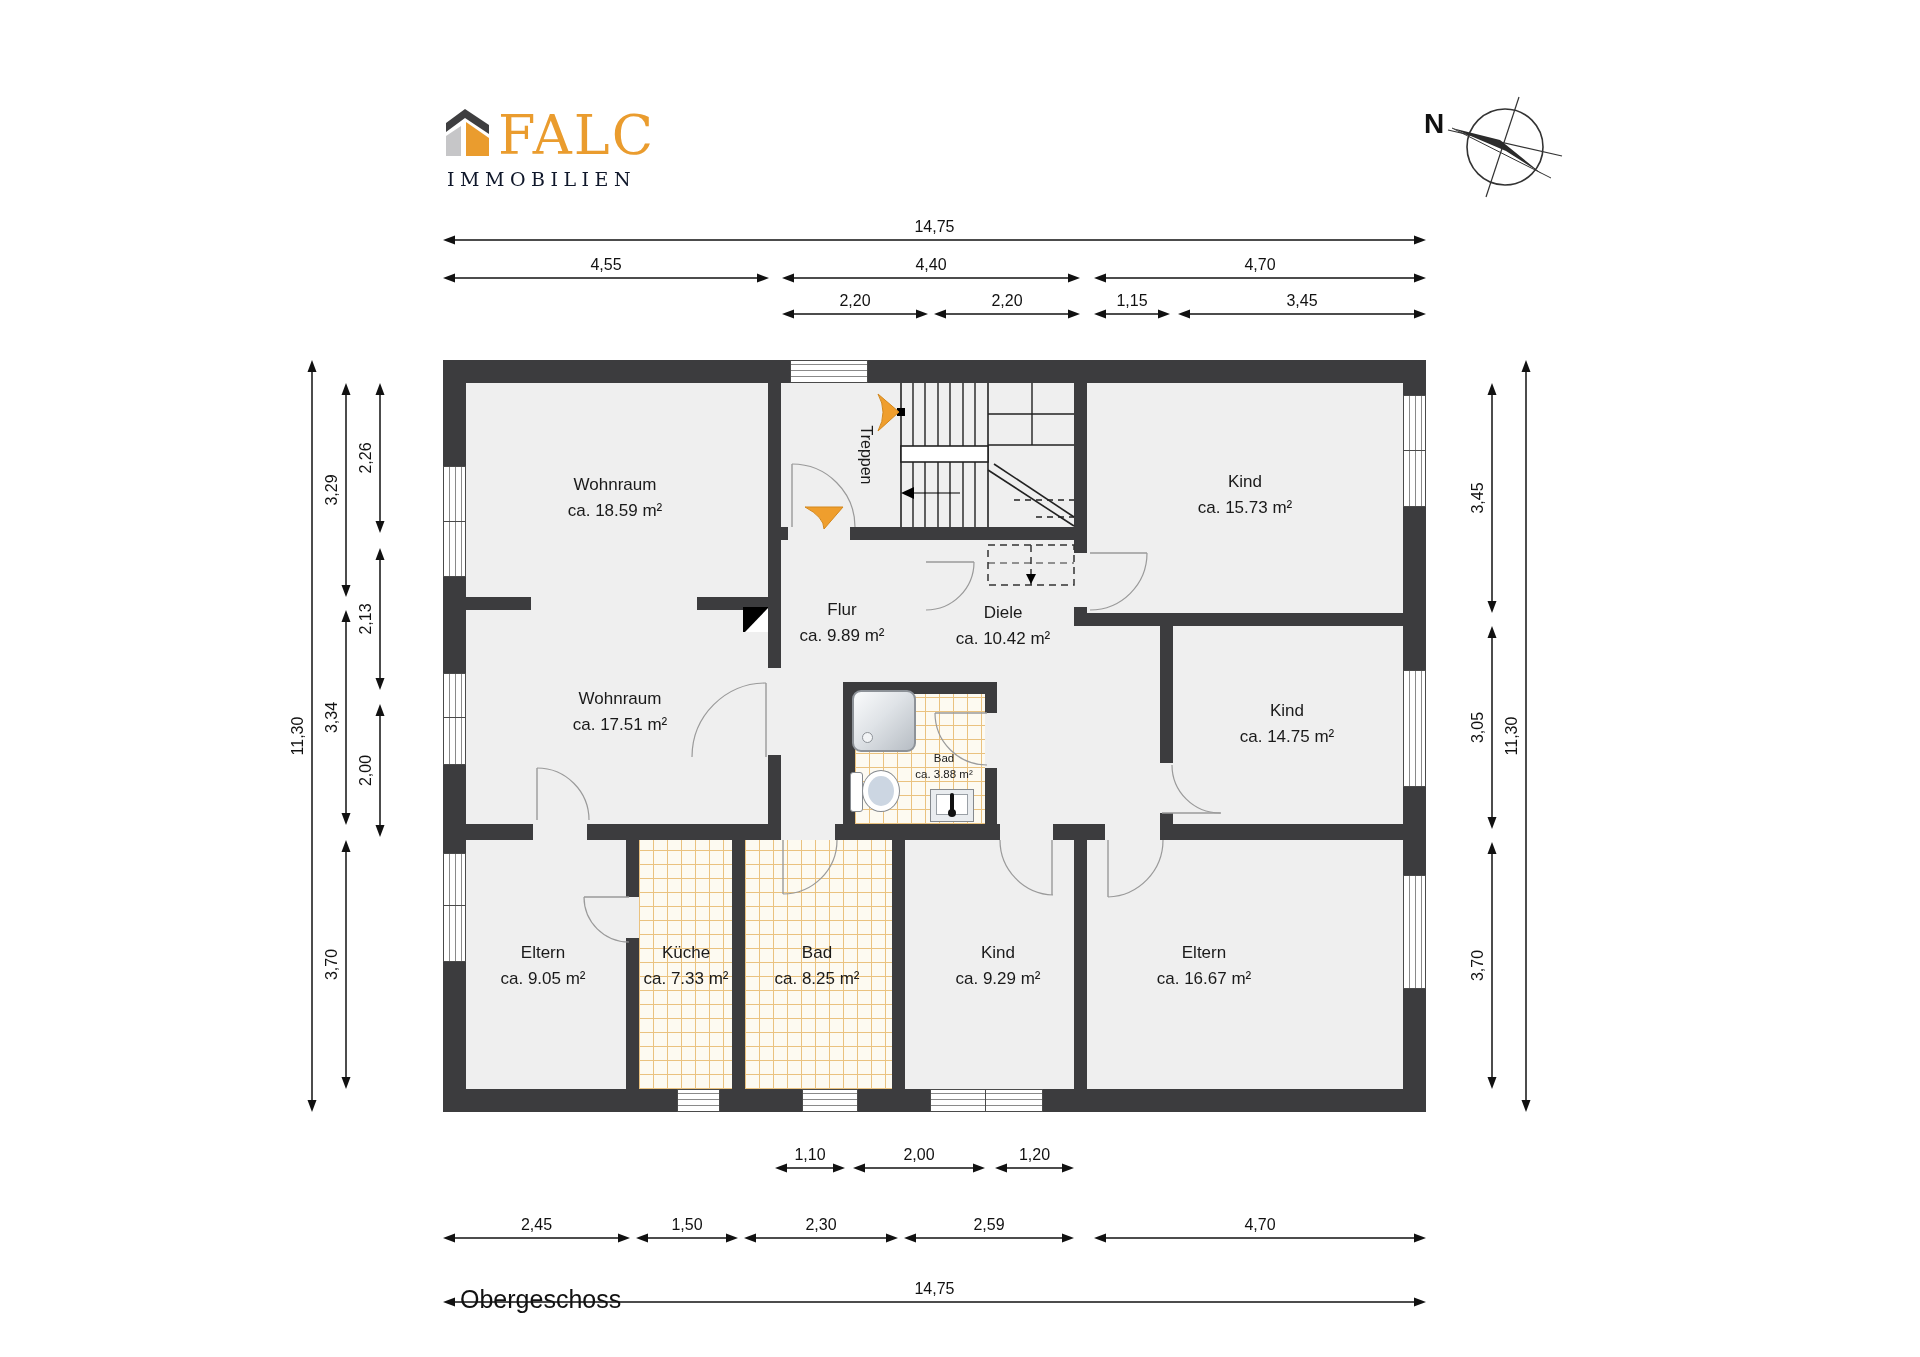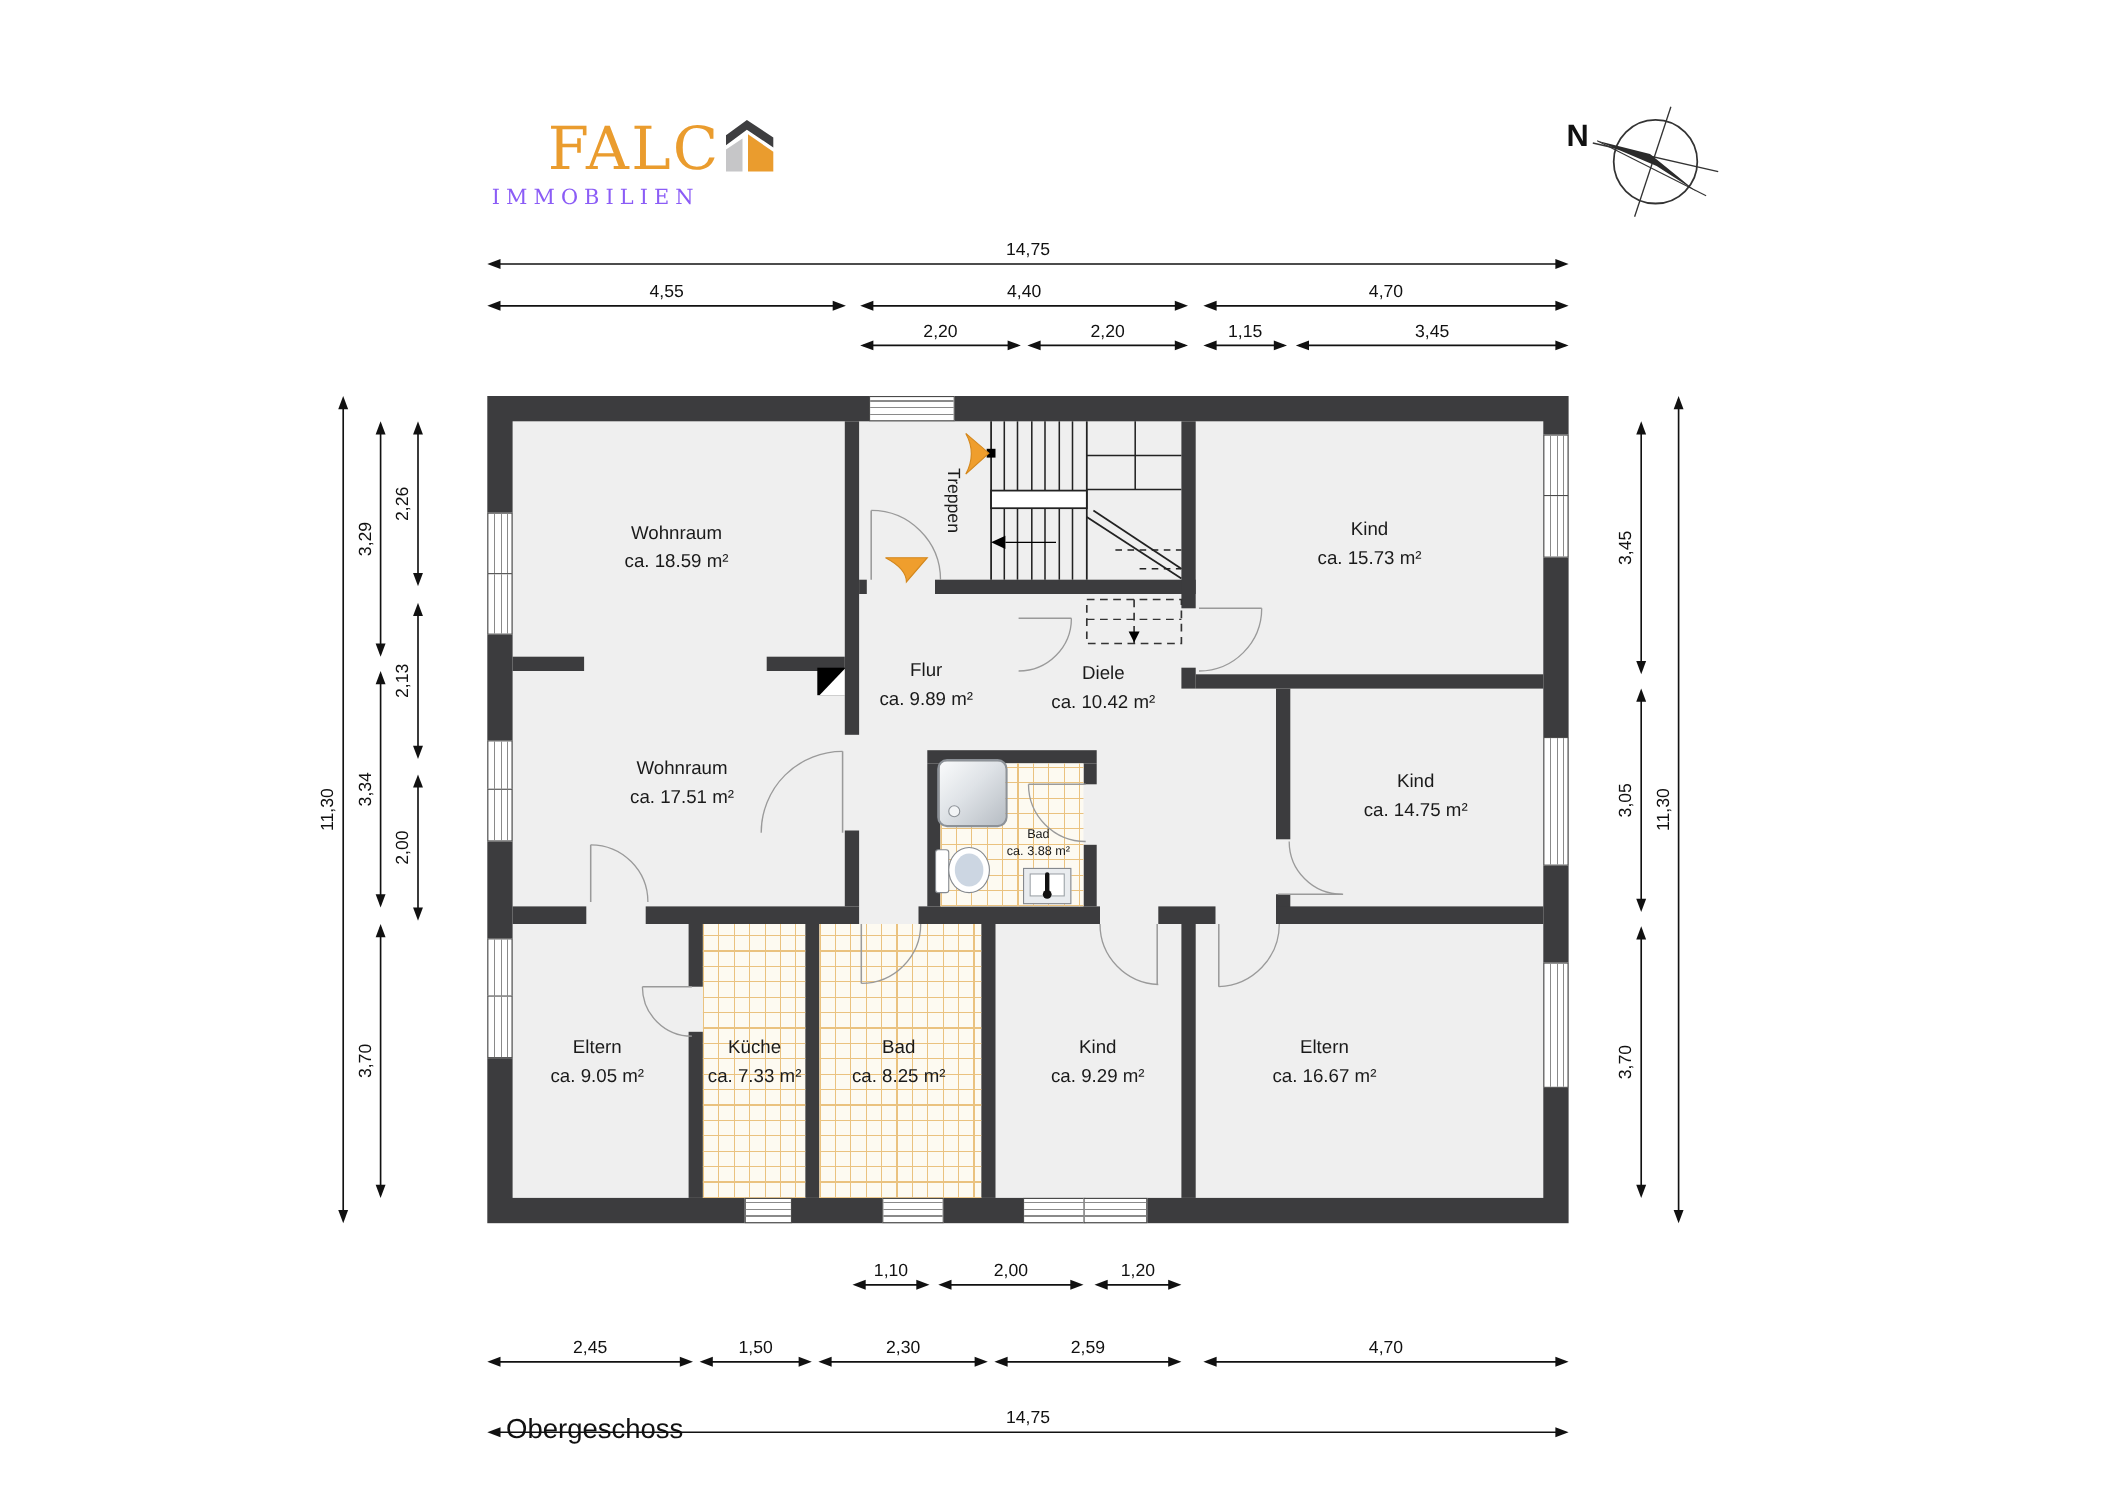--- a/index.html
+++ b/index.html
@@ -1,20 +1,20 @@
 <!DOCTYPE html>
 <html><head>
 <meta charset="utf-8">
 <style>
   html,body{margin:0;padding:0;background:#fff;}
   #canvas{position:relative;width:1920px;height:1357px;background:#fff;overflow:hidden;
           font-family:"Liberation Sans",sans-serif;color:#111;}
   .abs{position:absolute;}
   
-  #logo{position:absolute;left:445px;top:108px;width:260px;height:95px;text-align:right;}
+  #logo{position:absolute;left:445px;top:108px;width:260px;height:95px;}
   #logo-name{position:absolute;left:53px;top:-4px;font-family:"DejaVu Serif","Liberation Serif",serif;
              font-size:54px;letter-spacing:2px;font-weight:500;}
   #logo-sub{position:absolute;left:2px;top:60px;font-family:"DejaVu Serif","Liberation Serif",serif;
             font-size:19px;letter-spacing:5.5px;}
   
   #outer-wall{position:absolute;left:443px;top:360px;width:983px;height:752px;background:#3c3c3e;}
   #inner-floor{position:absolute;left:466px;top:383px;width:937px;height:706px;background:#efefef;}
   .tile{position:absolute;background-color:#fdfaf1;
         background-image:repeating-linear-gradient(0deg,#eac27f 0,#eac27f 1px,transparent 1px,transparent 14px),
                          repeating-linear-gradient(90deg,#eac27f 0,#eac27f 1px,transparent 1px,transparent 14px);}
@@ -49,21 +49,21 @@
 
 <div id="canvas">
 
   <div id="logo">
     <svg width="46" height="50" viewBox="0 0 46 50">
       <path d="M1,15 L20,1 L44,17 L44,26 L20,10 L1,24 Z" fill="#3E3E40"></path>
       <path d="M1,28 L16,18 L16,48 L1,48 Z" fill="#C6C6C8"></path>
       <path d="M21,14 L44,30 L44,48 L21,48 Z" fill="#EA9C2E"></path>
     </svg>
     <div id="logo-name" style="color:#EA9C2E;">FALC</div>
-    <div id="logo-sub" style="color:#8b5cf6;">IMMOBILIEN</div>
+    <div id="logo-sub" style="color:#0f172a;">IMMOBILIEN</div>
   </div>
 
   <div id="outer-wall"></div>
   <div id="inner-floor"></div>
   <div id="gen-plan">
       <div style="position: absolute; left: 768px; top: 383px; width: 13px; height: 285px; background: rgb(60, 60, 62);"></div>
       <div style="position: absolute; left: 768px; top: 755px; width: 13px; height: 69px; background: rgb(60, 60, 62);"></div>
       <div style="position: absolute; left: 466px; top: 597px; width: 65px; height: 13px; background: rgb(60, 60, 62);"></div>
       <div style="position: absolute; left: 697px; top: 597px; width: 71px; height: 13px; background: rgb(60, 60, 62);"></div>
       <div style="position: absolute; left: 781px; top: 527px; width: 7px; height: 13px; background: rgb(60, 60, 62);"></div>

